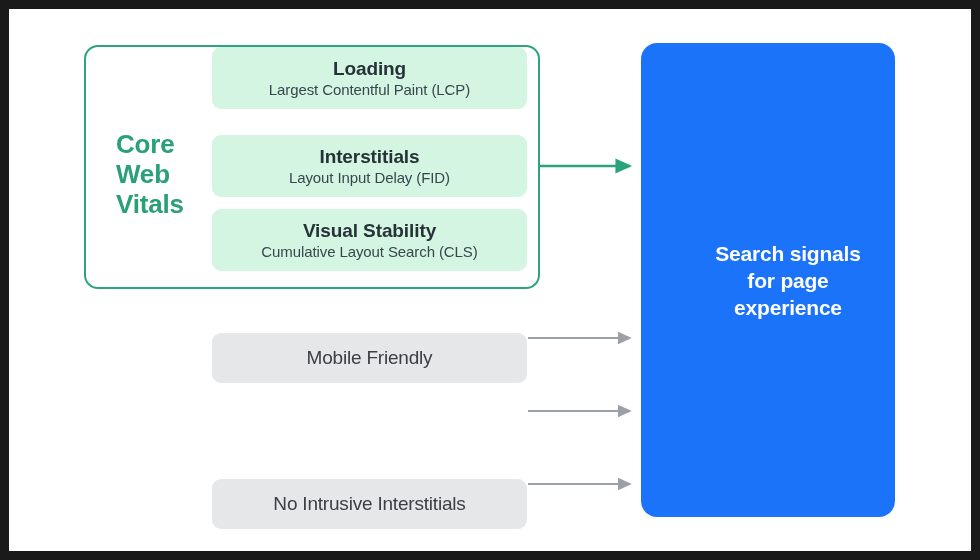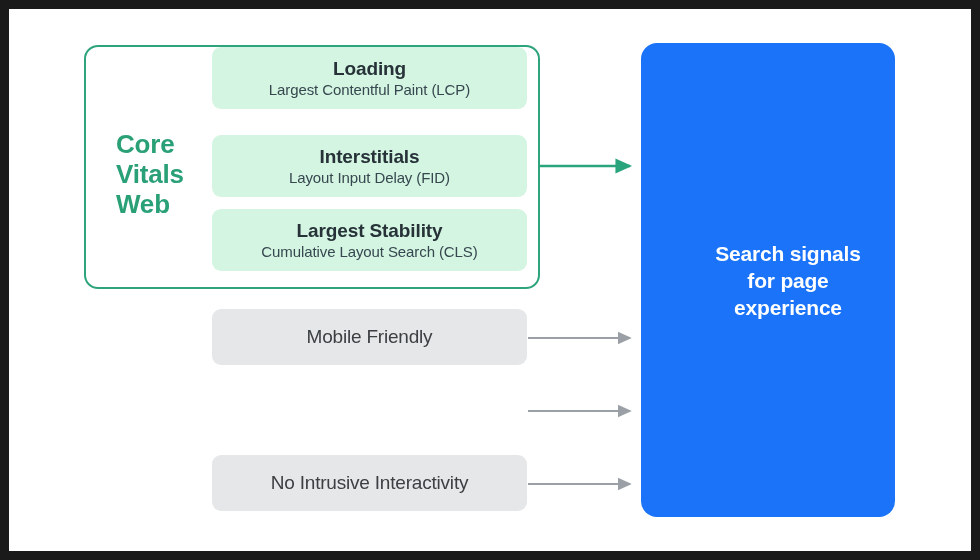--- a/index.html
+++ b/index.html
@@ -91,27 +91,28 @@
     line-height: 18px;
     margin-top: 1px;
     letter-spacing: -0.1px;
   }
 
   
   .signal-box {
     position: absolute;
     left: 203px;           
     width: 315px;
-    height: 56px;
+    height: 50px;
     background: #e6e7e8;
     border-radius: 9px;
     display: flex;
     align-items: center;
     justify-content: center;
     box-sizing: border-box;
+    margin-top: 24px;
   }
   .signal-box.s0 { top: 300px; }  
   .signal-box.s1 { top: 373px; }  
   .signal-box.s2 { top: 446px; }  
 
   .signal-label {
     color: #3c4043;
     font-size: 19px;
     font-weight: 400;
     line-height: 24px;
@@ -156,46 +157,46 @@
 </head>
 <body>
 
 <div class="frame">
   <div class="canvas">
 
     <div class="cwv-container"></div>
 
     <div class="cwv-label">
       <span>Core</span>
+      <span>Web</span>
       <span>Vitals</span>
-      <span>Web</span>
     </div>
 
     <div class="metric-box m0">
       <div class="metric-title">Loading</div>
       <div class="metric-sub">Largest Contentful Paint (LCP)</div>
     </div>
 
     <div class="metric-box m1">
       <div class="metric-title">Interstitials</div>
       <div class="metric-sub">Layout Input Delay (FID)</div>
     </div>
 
     <div class="metric-box m2">
-      <div class="metric-title">Largest Stability</div>
+      <div class="metric-title">Visual Stability</div>
       <div class="metric-sub">Cumulative Layout Search (CLS)</div>
     </div>
 
     <div class="signal-box s0">
       <div class="signal-label">Mobile Friendly</div>
     </div>
 
 
     <div class="signal-box s2">
-      <div class="signal-label">No Intrusive Interactivity</div>
+      <div class="signal-label">No Intrusive Interstitials</div>
     </div>
 
     <div class="blue-panel">
       <div class="blue-panel-text">
         <span>Search signals</span><br>
         <span>for page</span><br>
         <span>experience</span>
       </div>
     </div>
 

